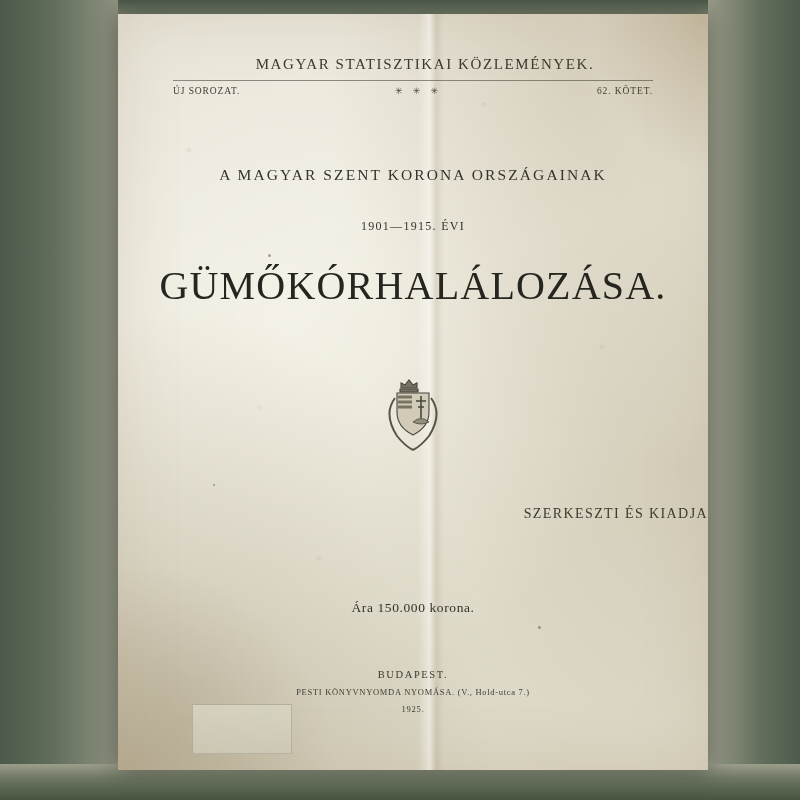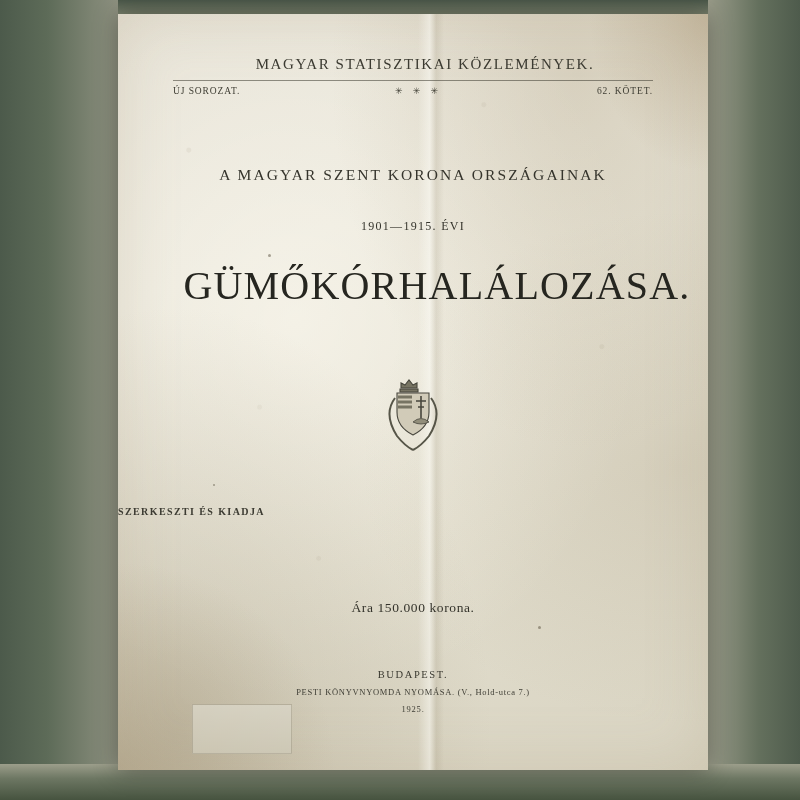--- a/index.html
+++ b/index.html
@@ -143,42 +143,40 @@
     color: #35342c;
   }
   .maintitle {
     position: absolute;
     top: 248px; left: 0; width: 590px;
     text-align: center;
     font-size: 40px;
     letter-spacing: 1.2px;
     color: #262620;
     font-family: "Liberation Serif", serif;
-    padding-left: 24px;
   }
 
   
   .crest {
     position: absolute;
     top: 358px;
     left: 50%;
     transform: translateX(-50%);
     width: 92px;
     height: 80px;
     opacity: .92;
   }
 
   .pub1 {
     position: absolute;
     top: 492px; left: 0; width: 590px;
-    text-align: left;
-    font-size: 10px;
+    text-align: right;
+    font-size: 14px;
     letter-spacing: 1.4px;
     color: #3c3b32;
-    font-weight: bold;
   }
   .pub2 {
     position: absolute;
     top: 520px; left: 0; width: 590px;
     text-align: center;
     font-size: 12.5px;
     letter-spacing: 1.3px;
     color: #35342c;
   }
   .price {

